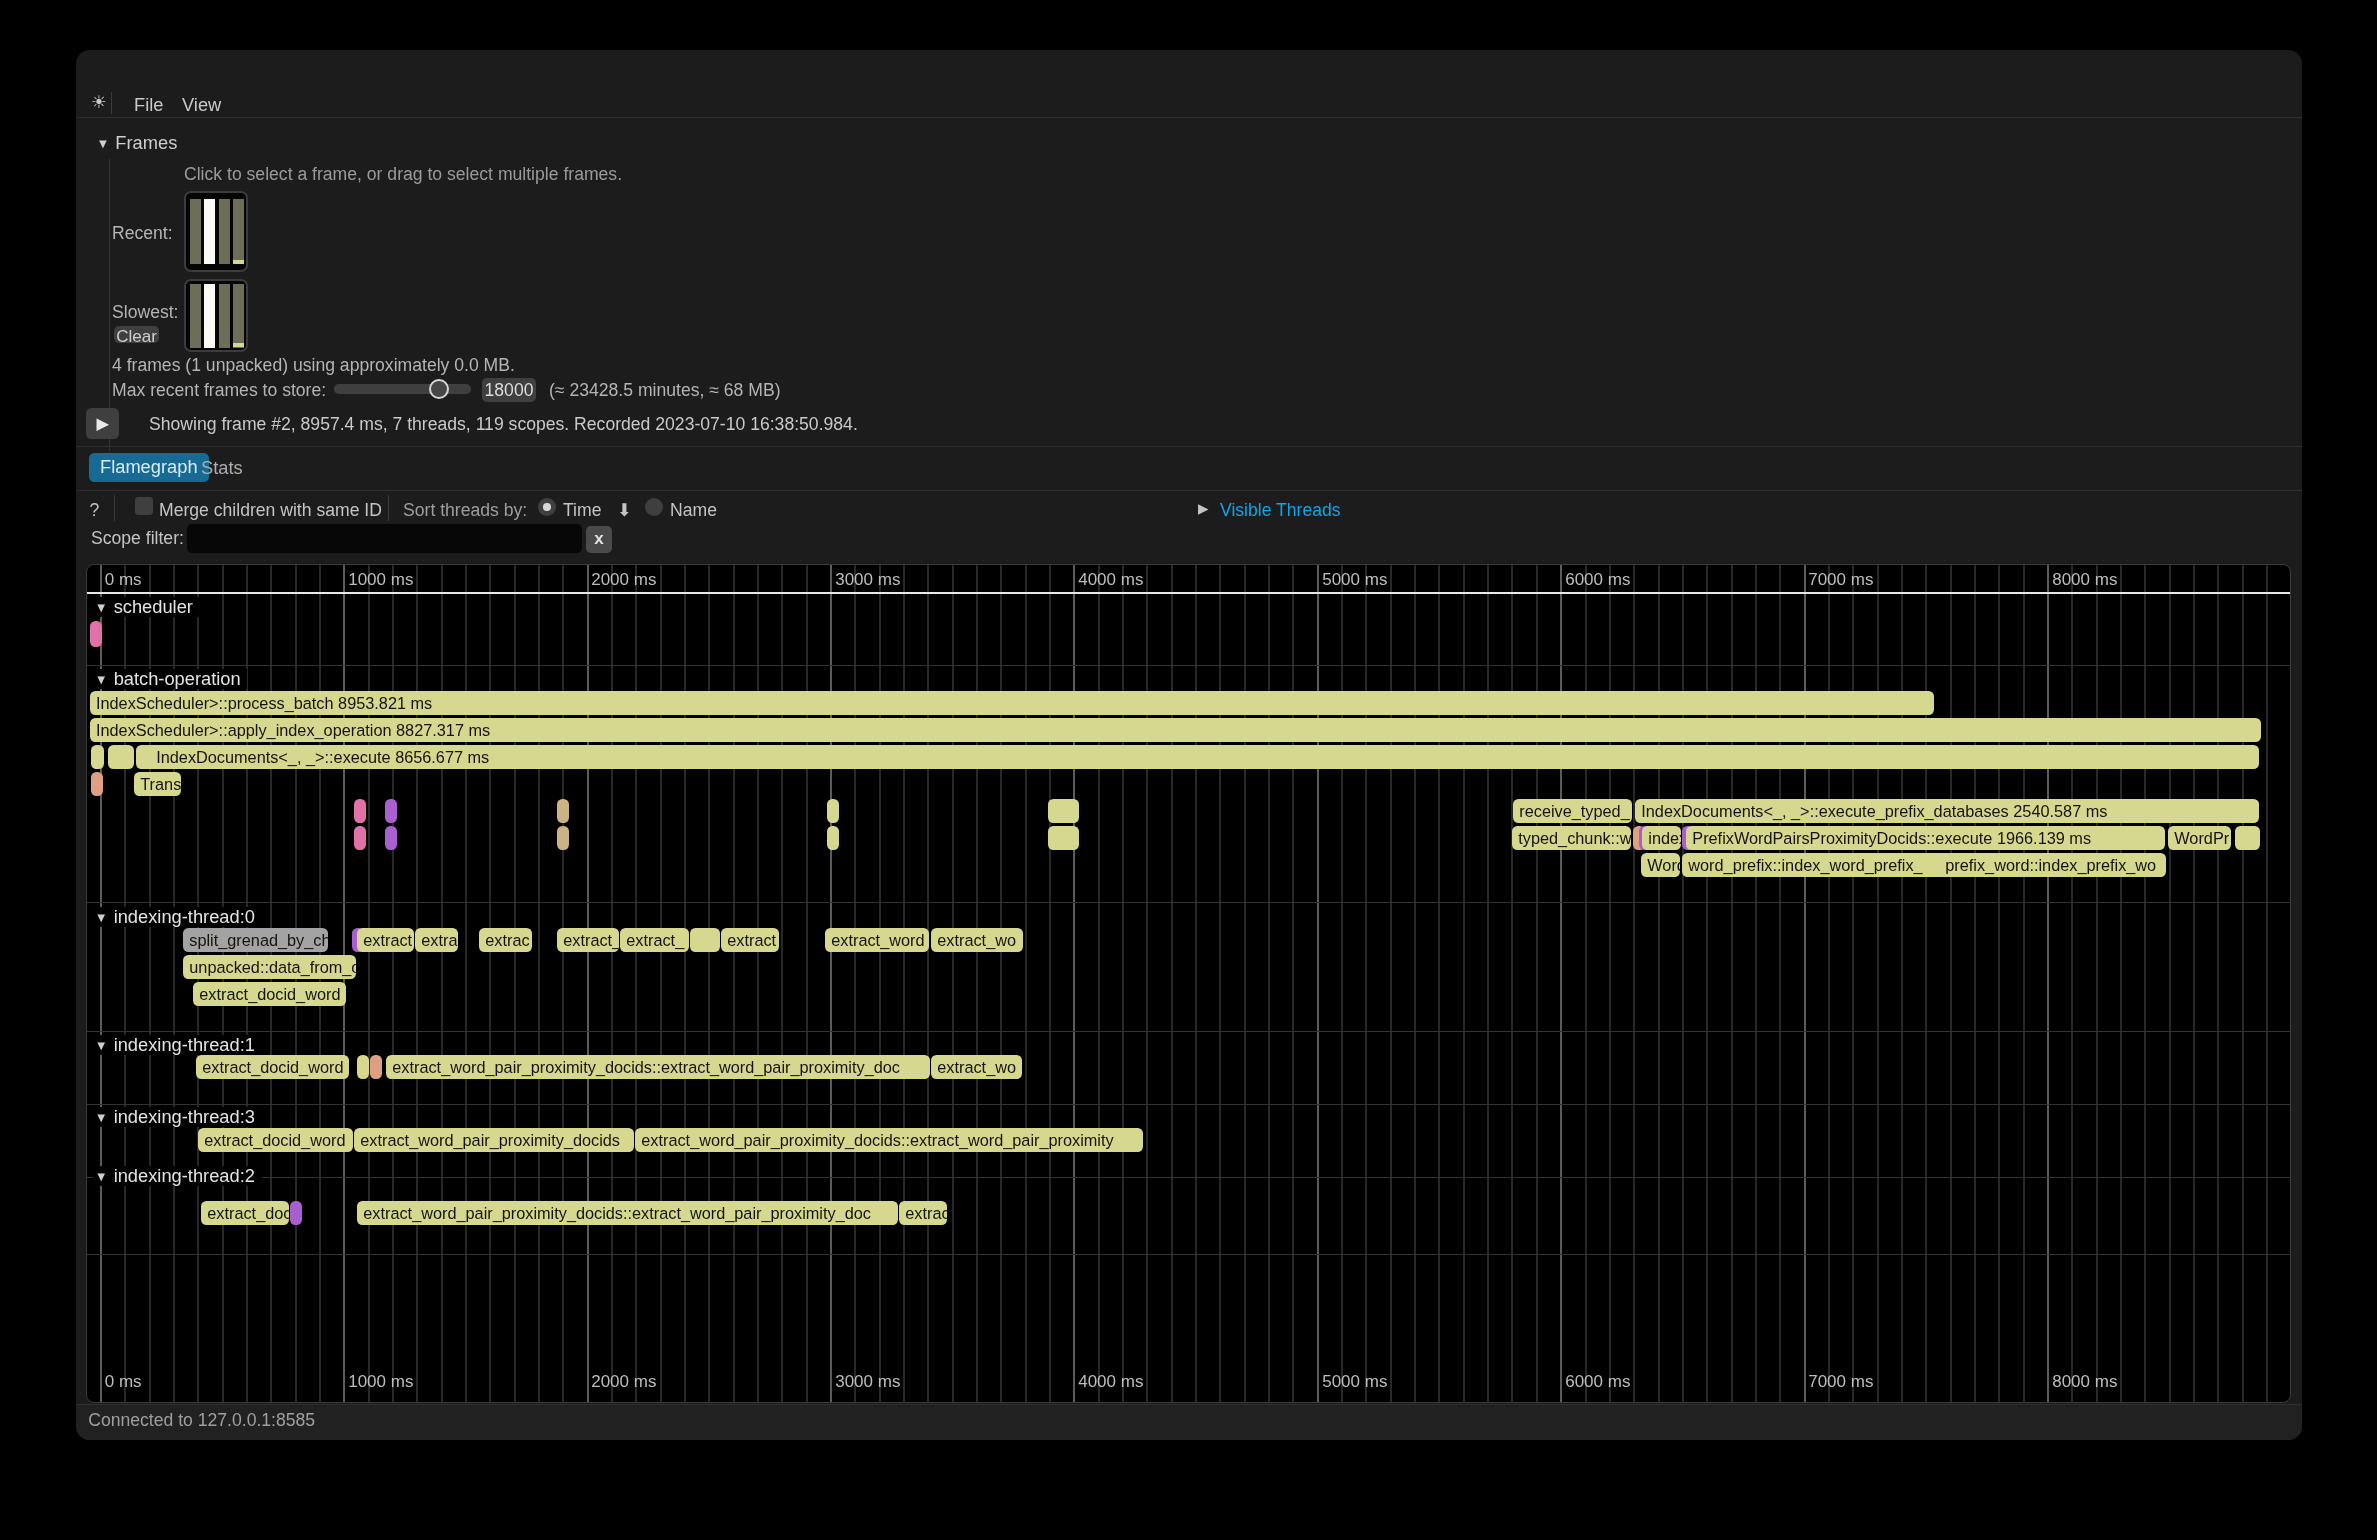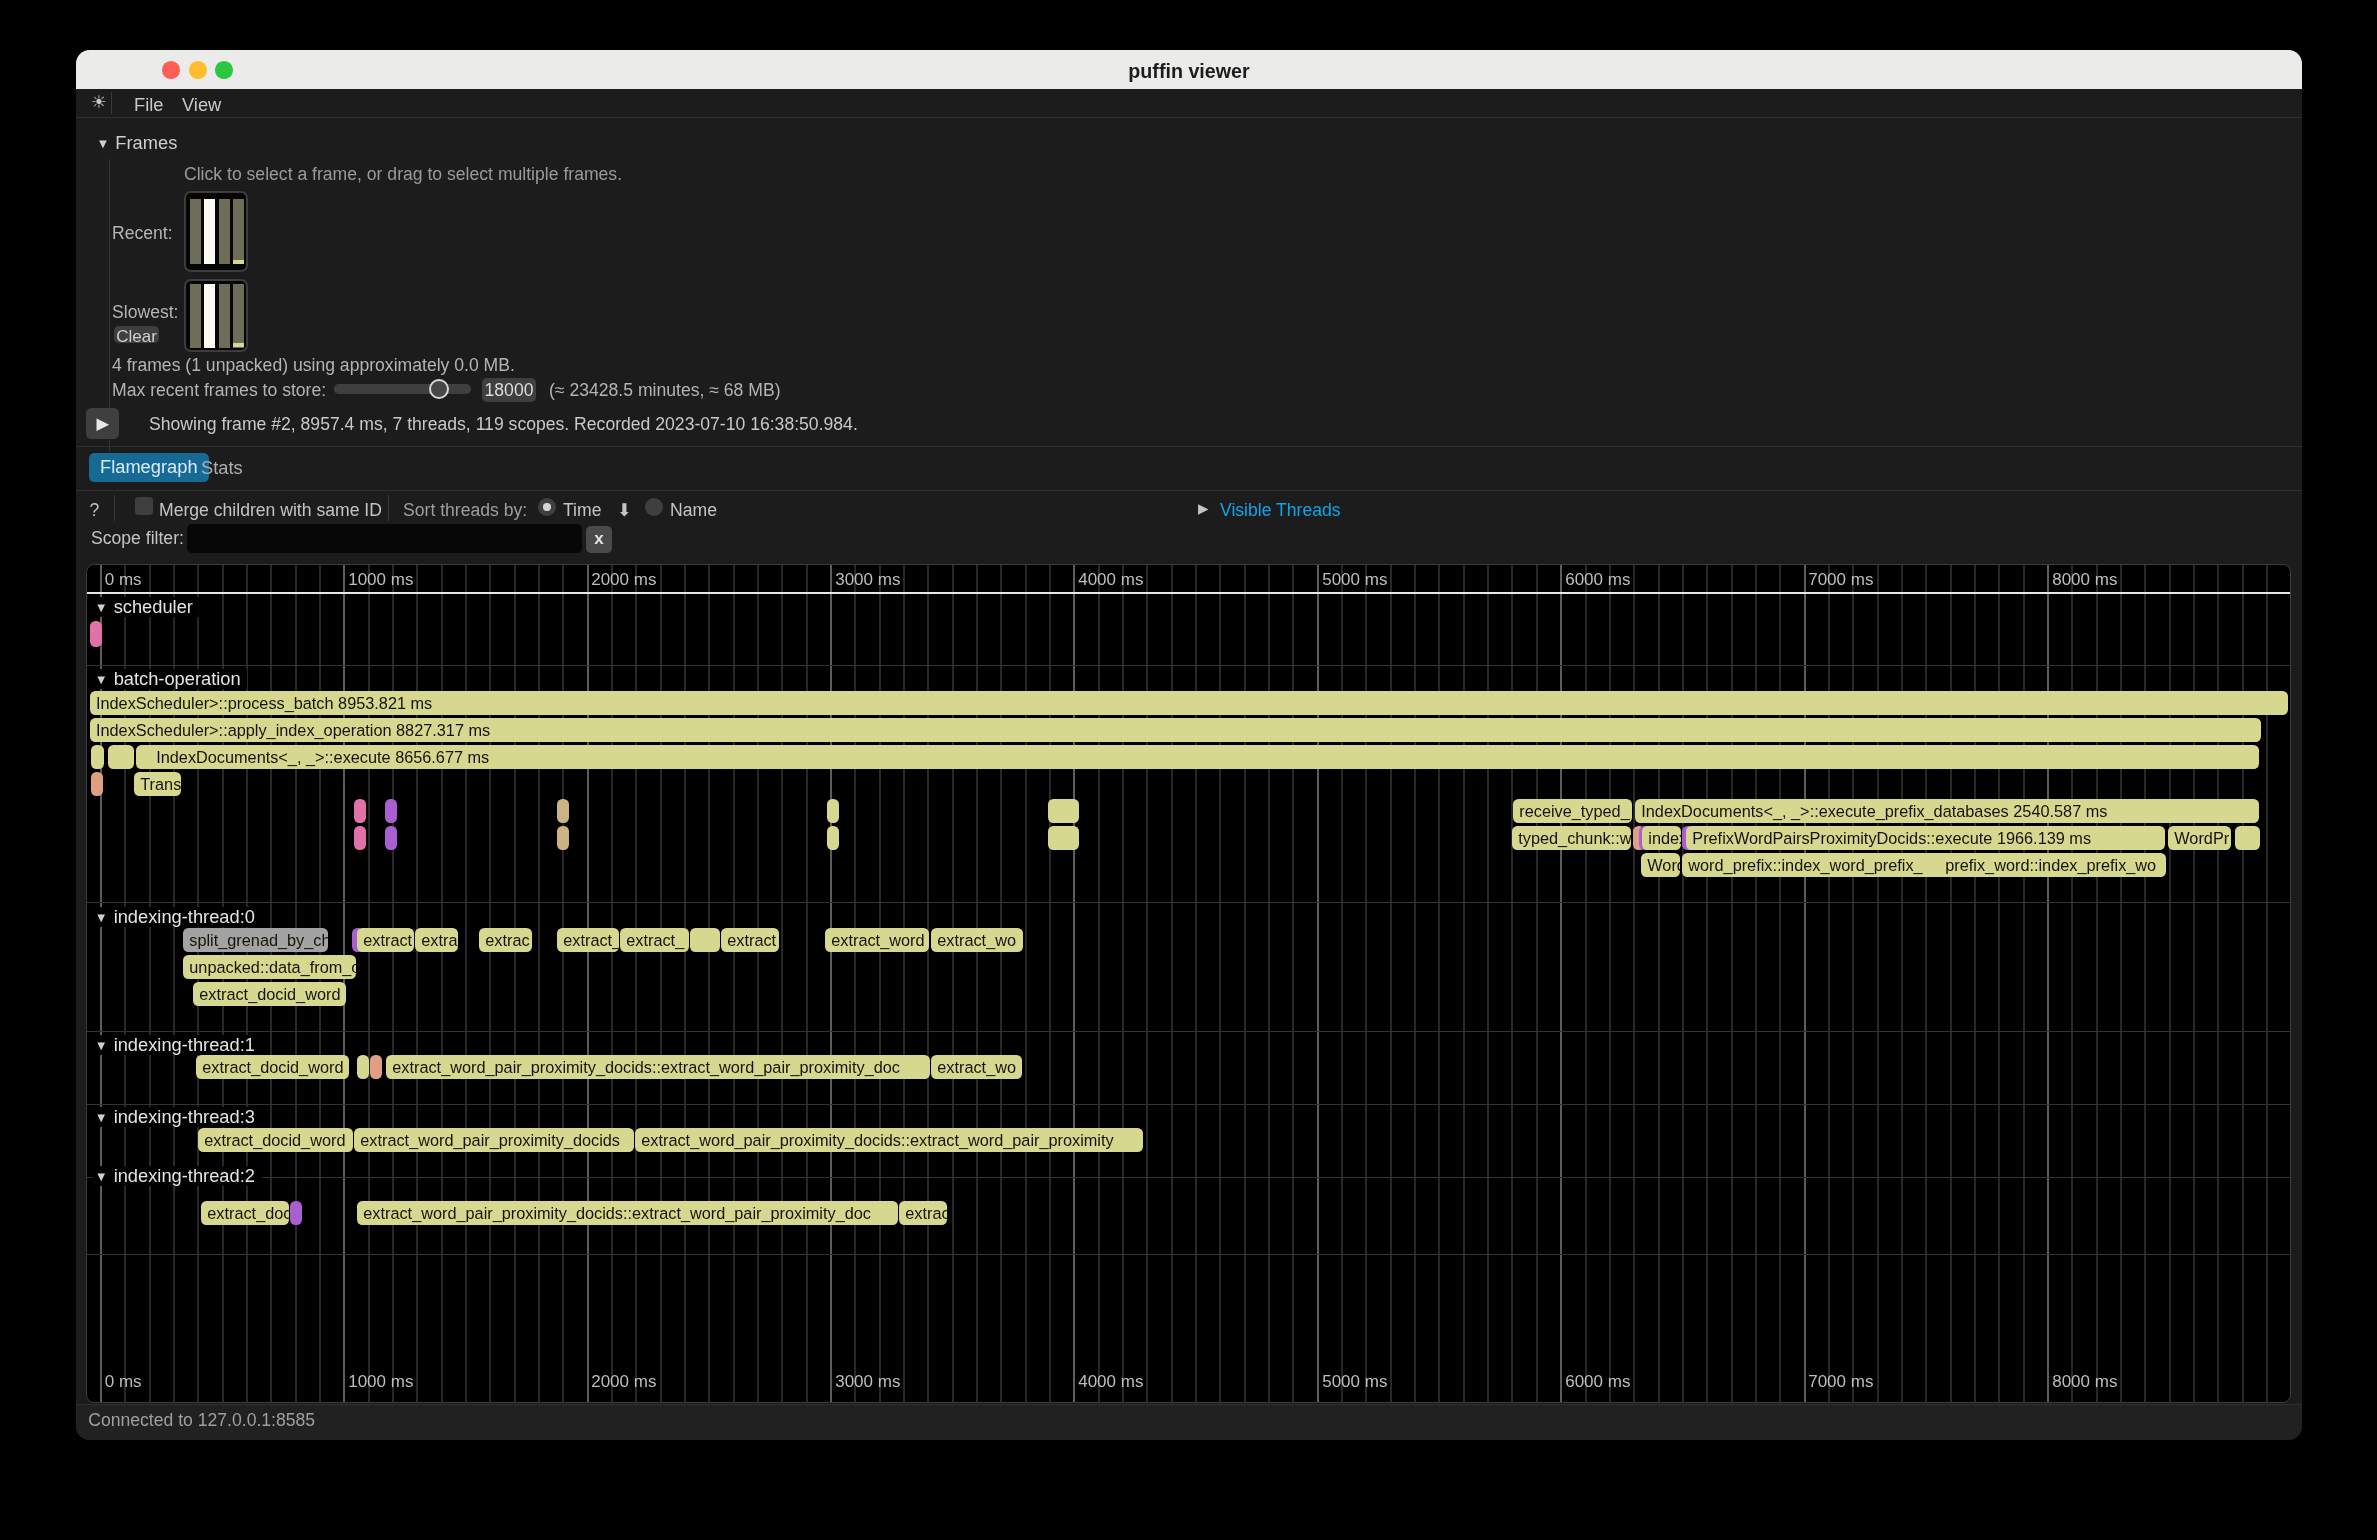--- a/index.html
+++ b/index.html
@@ -70,26 +70,20 @@
   #status-sep { position:absolute; left:0; top:1354px; width:100%; height:1.4px; background:#2f2f2f; }
   #statusbar { position:absolute; left:0; top:1355px; width:100%; height:35px; background:#212121; }
   #status-text { position:absolute; left:12.2px; top:5.4px; font-size:17.6px; color:#9f9f9f; }
 </style>
 </head>
 <body>
 
 <div id="stage">
   <div id="window">
 
-    <div id="titlebar">
-      <div id="tl-red" class="traffic"></div>
-      <div id="tl-yellow" class="traffic"></div>
-      <div id="tl-green" class="traffic"></div>
-      <div id="window-title">puffin viewer</div>
-    </div>
 
     <div id="menubar">
       <div id="theme-toggle">☀</div>
       <div class="menusep"></div>
       <div id="menu-file" class="menuitem">File</div>
       <div id="menu-view" class="menuitem">View</div>
     </div>
 
     <div id="frames-header"><span class="tri" style="font-size:13px;margin-right:6.1px;vertical-align:1.4px;">▼</span><span>Frames</span></div>
     <div id="frames-indent"></div>
@@ -263,21 +257,21 @@
         <div class="tick-label" style="left: 1721px; top: 4.7px;">7000 ms</div>
         <div class="tick-label" style="left: 1721px; top: 807px;">7000 ms</div>
         <div class="tick-label" style="left: 1965px; top: 4.7px;">8000 ms</div>
         <div class="tick-label" style="left: 1965px; top: 807px;">8000 ms</div>
         <div id="ruler-sep"></div>
         <div class="section-header" style="top: 32px;"><span class="tri">▼</span><span>scheduler</span></div>
         <div class="section-sep" style="top: 100px;"></div>
         <div class="bar" style="left: 2.7px; top: 56px; width: 3.4px; height: 26px; background: rgb(224, 114, 168);"></div>
         <div class="section-header" style="top: 104px;"><span class="tri">▼</span><span>batch-operation</span></div>
         <div class="section-sep" style="top: 337px;"></div>
-        <div class="bar" style="left: 2.7px; top: 126px; width: 2198px; background: rgb(215, 216, 143);">IndexScheduler&gt;::process_batch 8953.821 ms</div>
+        <div class="bar" style="left: 2.7px; top: 126px; width: 1844px; background: rgb(215, 216, 143);">IndexScheduler&gt;::process_batch 8953.821 ms</div>
         <div class="bar" style="left: 2.7px; top: 153px; width: 2171px; background: rgb(215, 216, 143);">IndexScheduler&gt;::apply_index_operation 8827.317 ms</div>
         <div class="bar" style="left: 4.1px; top: 180px; width: 13px; background: rgb(215, 216, 143);"></div>
         <div class="bar" style="left: 21px; top: 180px; width: 26px; background: rgb(215, 216, 143);"></div>
         <div class="bar" style="left: 49px; top: 180px; width: 2123px; background: rgb(215, 216, 143); padding-left: 20px;">IndexDocuments&lt;_, _&gt;::execute 8656.677 ms</div>
         <div class="bar" style="left: 4.1px; top: 207px; width: 5.4px; background: rgb(223, 159, 130);"></div>
         <div class="bar" style="left: 47px; top: 207px; width: 47px; background: rgb(215, 216, 143);">Trans</div>
         <div class="bar" style="left: 267px; top: 234px; width: 11.5px; background: rgb(224, 114, 168);"></div>
         <div class="bar" style="left: 298px; top: 234px; width: 5.4px; background: rgb(169, 95, 208);"></div>
         <div class="bar" style="left: 470px; top: 234px; width: 8.1px; background: rgb(203, 179, 131);"></div>
         <div class="bar" style="left: 740px; top: 234px; width: 11px; background: rgb(215, 216, 143);"></div>

